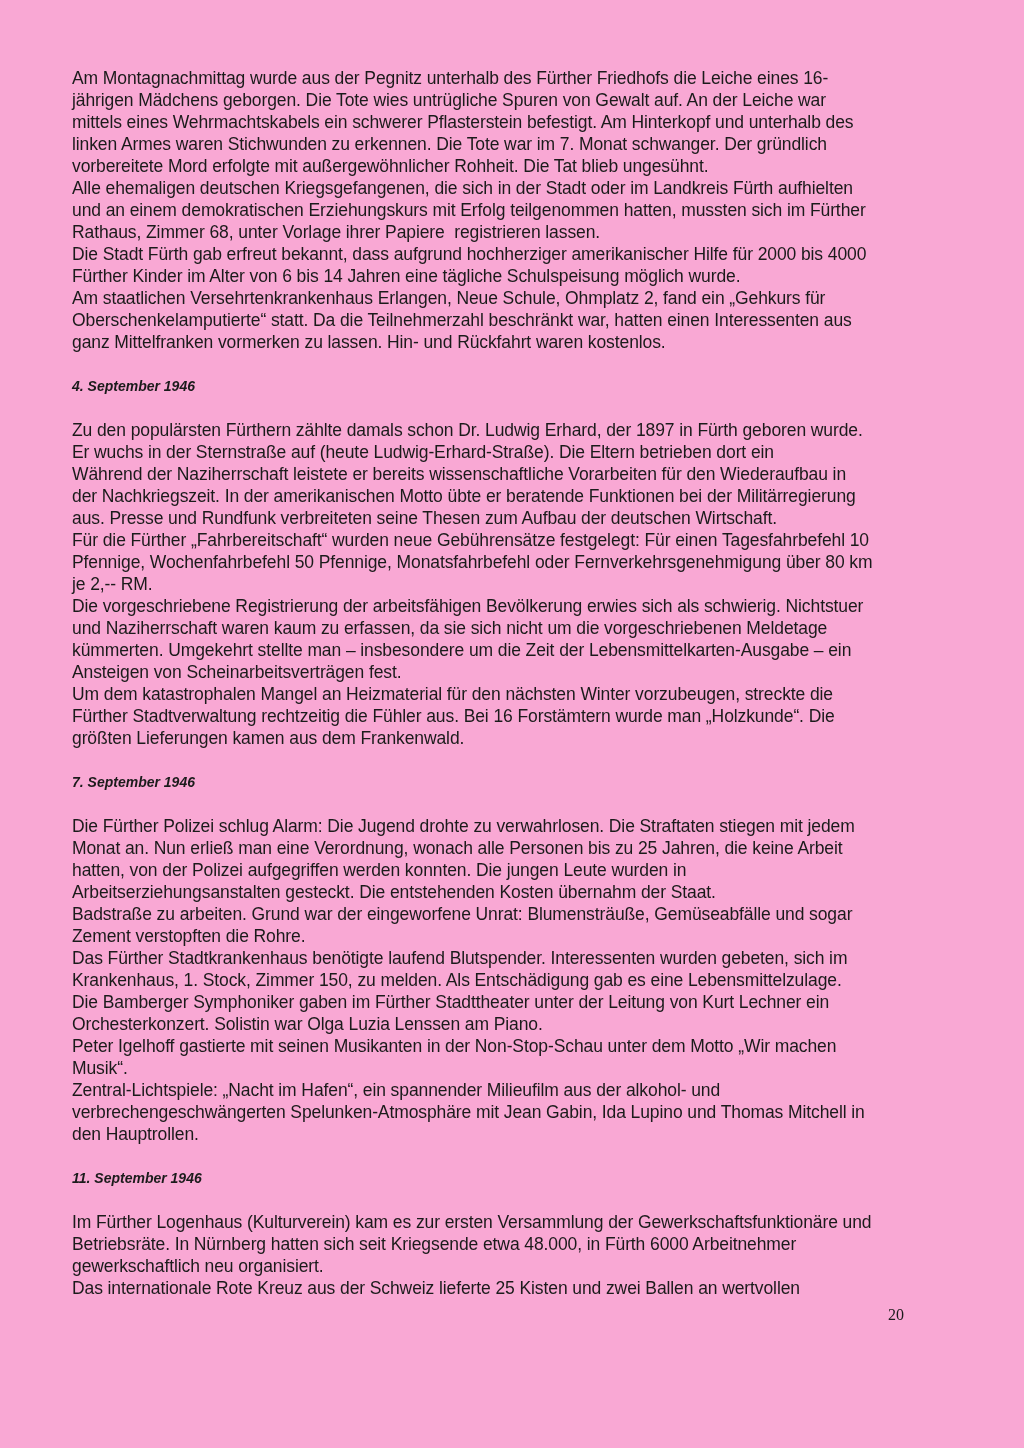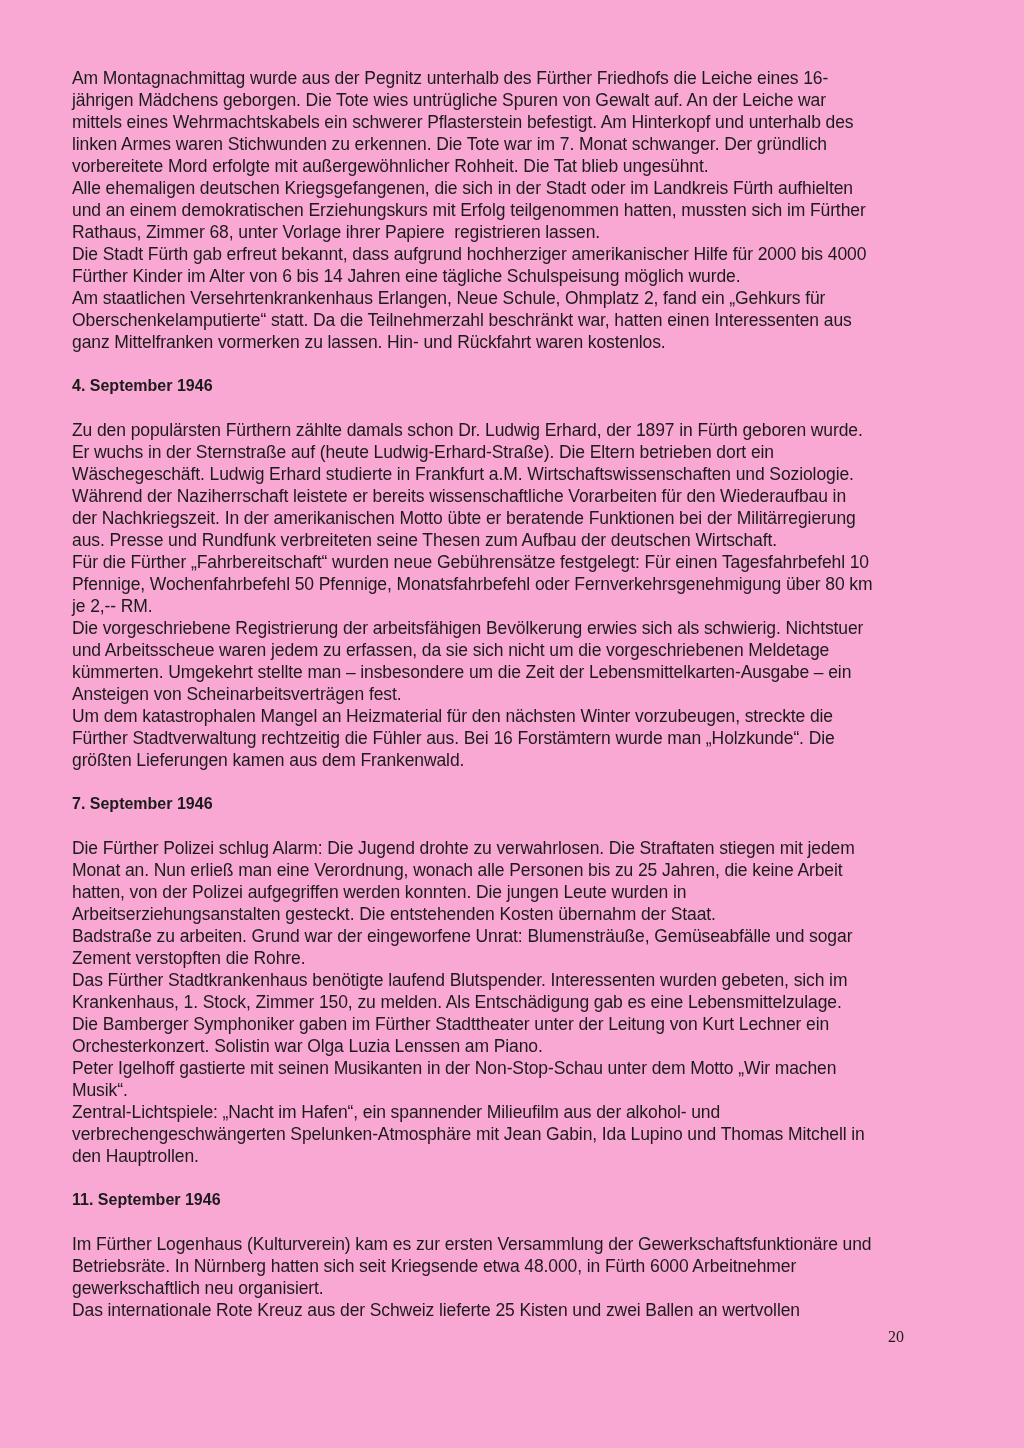--- a/index.html
+++ b/index.html
@@ -25,25 +25,26 @@
   .paragraph {
     margin: 0;
   }
   .text-line {
     font-size: 17.5px;
     line-height: 22px;
     white-space: pre;
     letter-spacing: -0.1px;
   }
   .section-heading {
-    font-size: 16px;
+    font-size: 14px;
     line-height: 22px;
     font-weight: bold;
     margin: 22px 0 22px 0;
     white-space: pre;
+    font-style: italic;
   }
   .page-footer {
     width: 882px;
     text-align: right;
     transform: translateX(-50px);
     margin-top: 5px;
     font-family: "Liberation Serif", serif;
     font-size: 16px;
     line-height: 22px;
     color: #1b1b1b;
@@ -73,33 +74,32 @@
       </div>
       <div class="paragraph">
         <div class="text-line">Am staatlichen Versehrtenkrankenhaus Erlangen, Neue Schule, Ohmplatz 2, fand ein „Gehkurs für</div>
         <div class="text-line">Oberschenkelamputierte“ statt. Da die Teilnehmerzahl beschränkt war, hatten einen Interessenten aus</div>
         <div class="text-line">ganz Mittelfranken vormerken zu lassen. Hin- und Rückfahrt waren kostenlos.</div>
       </div>
       <div class="section-heading">4. September 1946</div>
       <div class="paragraph">
         <div class="text-line">Zu den populärsten Fürthern zählte damals schon Dr. Ludwig Erhard, der 1897 in Fürth geboren wurde.</div>
         <div class="text-line">Er wuchs in der Sternstraße auf (heute Ludwig-Erhard-Straße). Die Eltern betrieben dort ein</div>
-        <div class="text-line">Wäschegeschäft. Ludwig Erhard studierte in Frankfurt a.M. Wirtschaftswissenschaften und Soziologie.</div>
         <div class="text-line">Während der Naziherrschaft leistete er bereits wissenschaftliche Vorarbeiten für den Wiederaufbau in</div>
         <div class="text-line">der Nachkriegszeit. In der amerikanischen Motto übte er beratende Funktionen bei der Militärregierung</div>
         <div class="text-line">aus. Presse und Rundfunk verbreiteten seine Thesen zum Aufbau der deutschen Wirtschaft.</div>
       </div>
       <div class="paragraph">
         <div class="text-line">Für die Fürther „Fahrbereitschaft“ wurden neue Gebührensätze festgelegt: Für einen Tagesfahrbefehl 10</div>
         <div class="text-line">Pfennige, Wochenfahrbefehl 50 Pfennige, Monatsfahrbefehl oder Fernverkehrsgenehmigung über 80 km</div>
         <div class="text-line">je 2,-- RM.</div>
       </div>
       <div class="paragraph">
         <div class="text-line">Die vorgeschriebene Registrierung der arbeitsfähigen Bevölkerung erwies sich als schwierig. Nichtstuer</div>
-        <div class="text-line">und Arbeitsscheue waren jedem zu erfassen, da sie sich nicht um die vorgeschriebenen Meldetage</div>
+        <div class="text-line">und Naziherrschaft waren kaum zu erfassen, da sie sich nicht um die vorgeschriebenen Meldetage</div>
         <div class="text-line">kümmerten. Umgekehrt stellte man – insbesondere um die Zeit der Lebensmittelkarten-Ausgabe – ein</div>
         <div class="text-line">Ansteigen von Scheinarbeitsverträgen fest.</div>
       </div>
       <div class="paragraph">
         <div class="text-line">Um dem katastrophalen Mangel an Heizmaterial für den nächsten Winter vorzubeugen, streckte die</div>
         <div class="text-line">Fürther Stadtverwaltung rechtzeitig die Fühler aus. Bei 16 Forstämtern wurde man „Holzkunde“. Die</div>
         <div class="text-line">größten Lieferungen kamen aus dem Frankenwald.</div>
       </div>
       <div class="section-heading">7. September 1946</div>
       <div class="paragraph">

